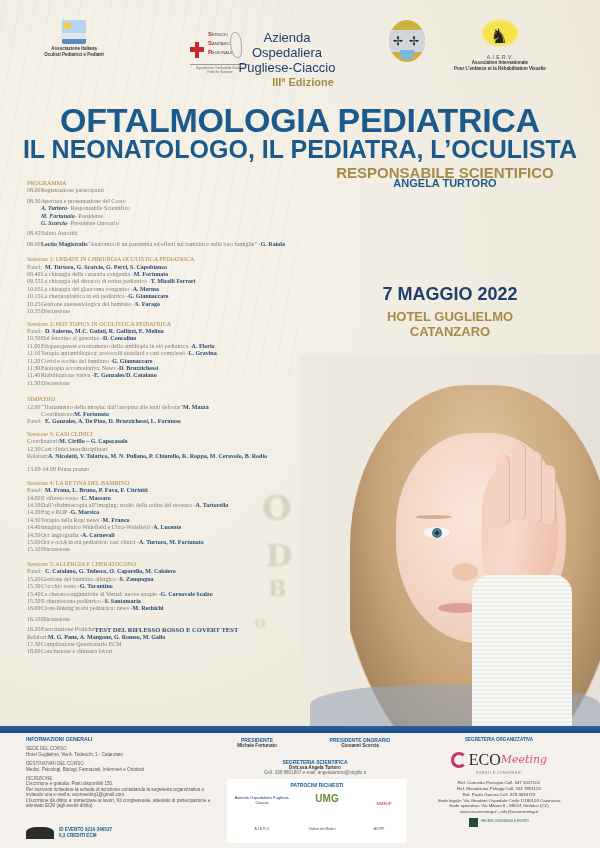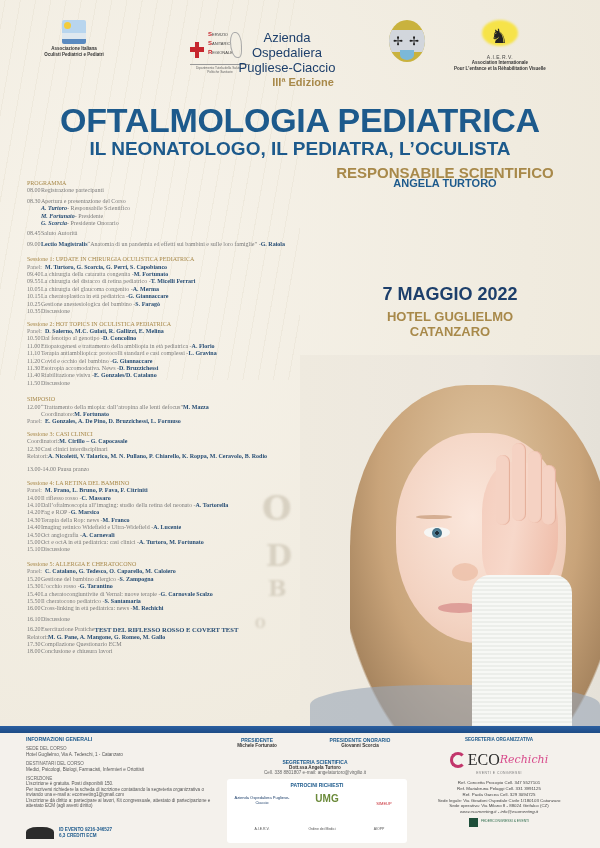--- a/index.html
+++ b/index.html
@@ -39,21 +39,21 @@
   .aierv-img { width: 44px; height: 38px; margin: 0 auto; position: relative; }
   .aierv-img::before { content: ""; position: absolute; left: 4px; top: 4px; width: 36px; height: 26px; background: #f6e34a; border-radius: 50%; filter: blur(1px); }
   .aierv-img span { position: absolute; left: 12px; top: 8px; font-size: 20px; color: #222; font-family: "DejaVu Sans", sans-serif; }
   .aierv-name { font-size: 5px; color: #444; letter-spacing: .5px; }
 
   
   .hdr { position: absolute; left: 0; width: 600px; text-align: center; font-family: "Liberation Sans", sans-serif; font-weight: bold; }
   .edition { top: 76px; font-size: 11px; color: #a8894a; padding-left: 6px; }
   .course { top: 89px; font-size: 11px; color: #a8894a; }
   .title { top: 101px; font-size: 34px; line-height: 38px; color: #1d5a8c; letter-spacing: -0.3px; }
-  .subtitle { top: 137px; font-size: 19px; line-height: 24px; color: #1d5a8c; }
+  .subtitle { top: 137px; font-size: 25px; line-height: 24px; color: #1d5a8c; }
   .resp-label { left: 330px; width: 230px; top: 164px; font-size: 15px; color: #a8894a; text-align: center; }
   .resp-name { left: 330px; width: 230px; top: 177px; font-size: 11px; color: #1d5a8c; text-align: center; }
   .date { left: 328px; width: 244px; top: 284px; font-size: 18px; color: #1d3f6b; text-align: center; }
   .hotel { left: 328px; width: 244px; top: 309px; font-size: 13px; line-height: 15px; color: #a8894a; text-align: center; }
   .city { left: 328px; width: 244px; top: 324px; font-size: 13px; line-height: 15px; color: #a8894a; text-align: center; }
 
   
   .chart-letter { position: absolute; font-family: "DejaVu Serif", serif; font-weight: bold; color: #d8d1c2; filter: blur(1.2px); }
   .tick { position: absolute; left: 307px; width: 4px; height: 3px; background: #c9c3b6; border-radius: 1px; }
 
@@ -488,21 +488,21 @@
         <div class="p-logo" style="left:70px;top:48px;width:50px">Ordine dei Medici</div>
         <div class="p-logo" style="left:128px;top:48px;width:48px">AIOPP</div>
       </div>
     </div>
 
     <div class="f-right">
       <div class="lab">SEGRETERIA ORGANIZZATIVA</div>
       <div class="eco">
         <div class="eco-swirl"></div>
         <span class="eco-word">ECO</span>
-          <span class="eco-script">Rechichi</span>
+          <span class="eco-script">Meeting</span>
       </div>
       <div class="eco-sub">EVENTI E CONGRESSI</div>
       <div>Ref. Concetta Procopio Cell. 347 5527101</div>
       <div>Ref. Mariabruna Pelaggi Cell. 331 3991125</div>
       <div>Ref. Paola Garcea Cell. 329 3094725</div>
       <div>Sede legale: Via Giradoni Ospedale Civile 1/180103 Catanzaro</div>
       <div>Sede operativa: Via Milano 8 - 88024 Girifalco (CZ)</div>
       <div style="font-style:italic">www.ecomeeting.it - info@ecomeeting.it</div>
       <div class="fc">
           <span class="fc-box"></span>

